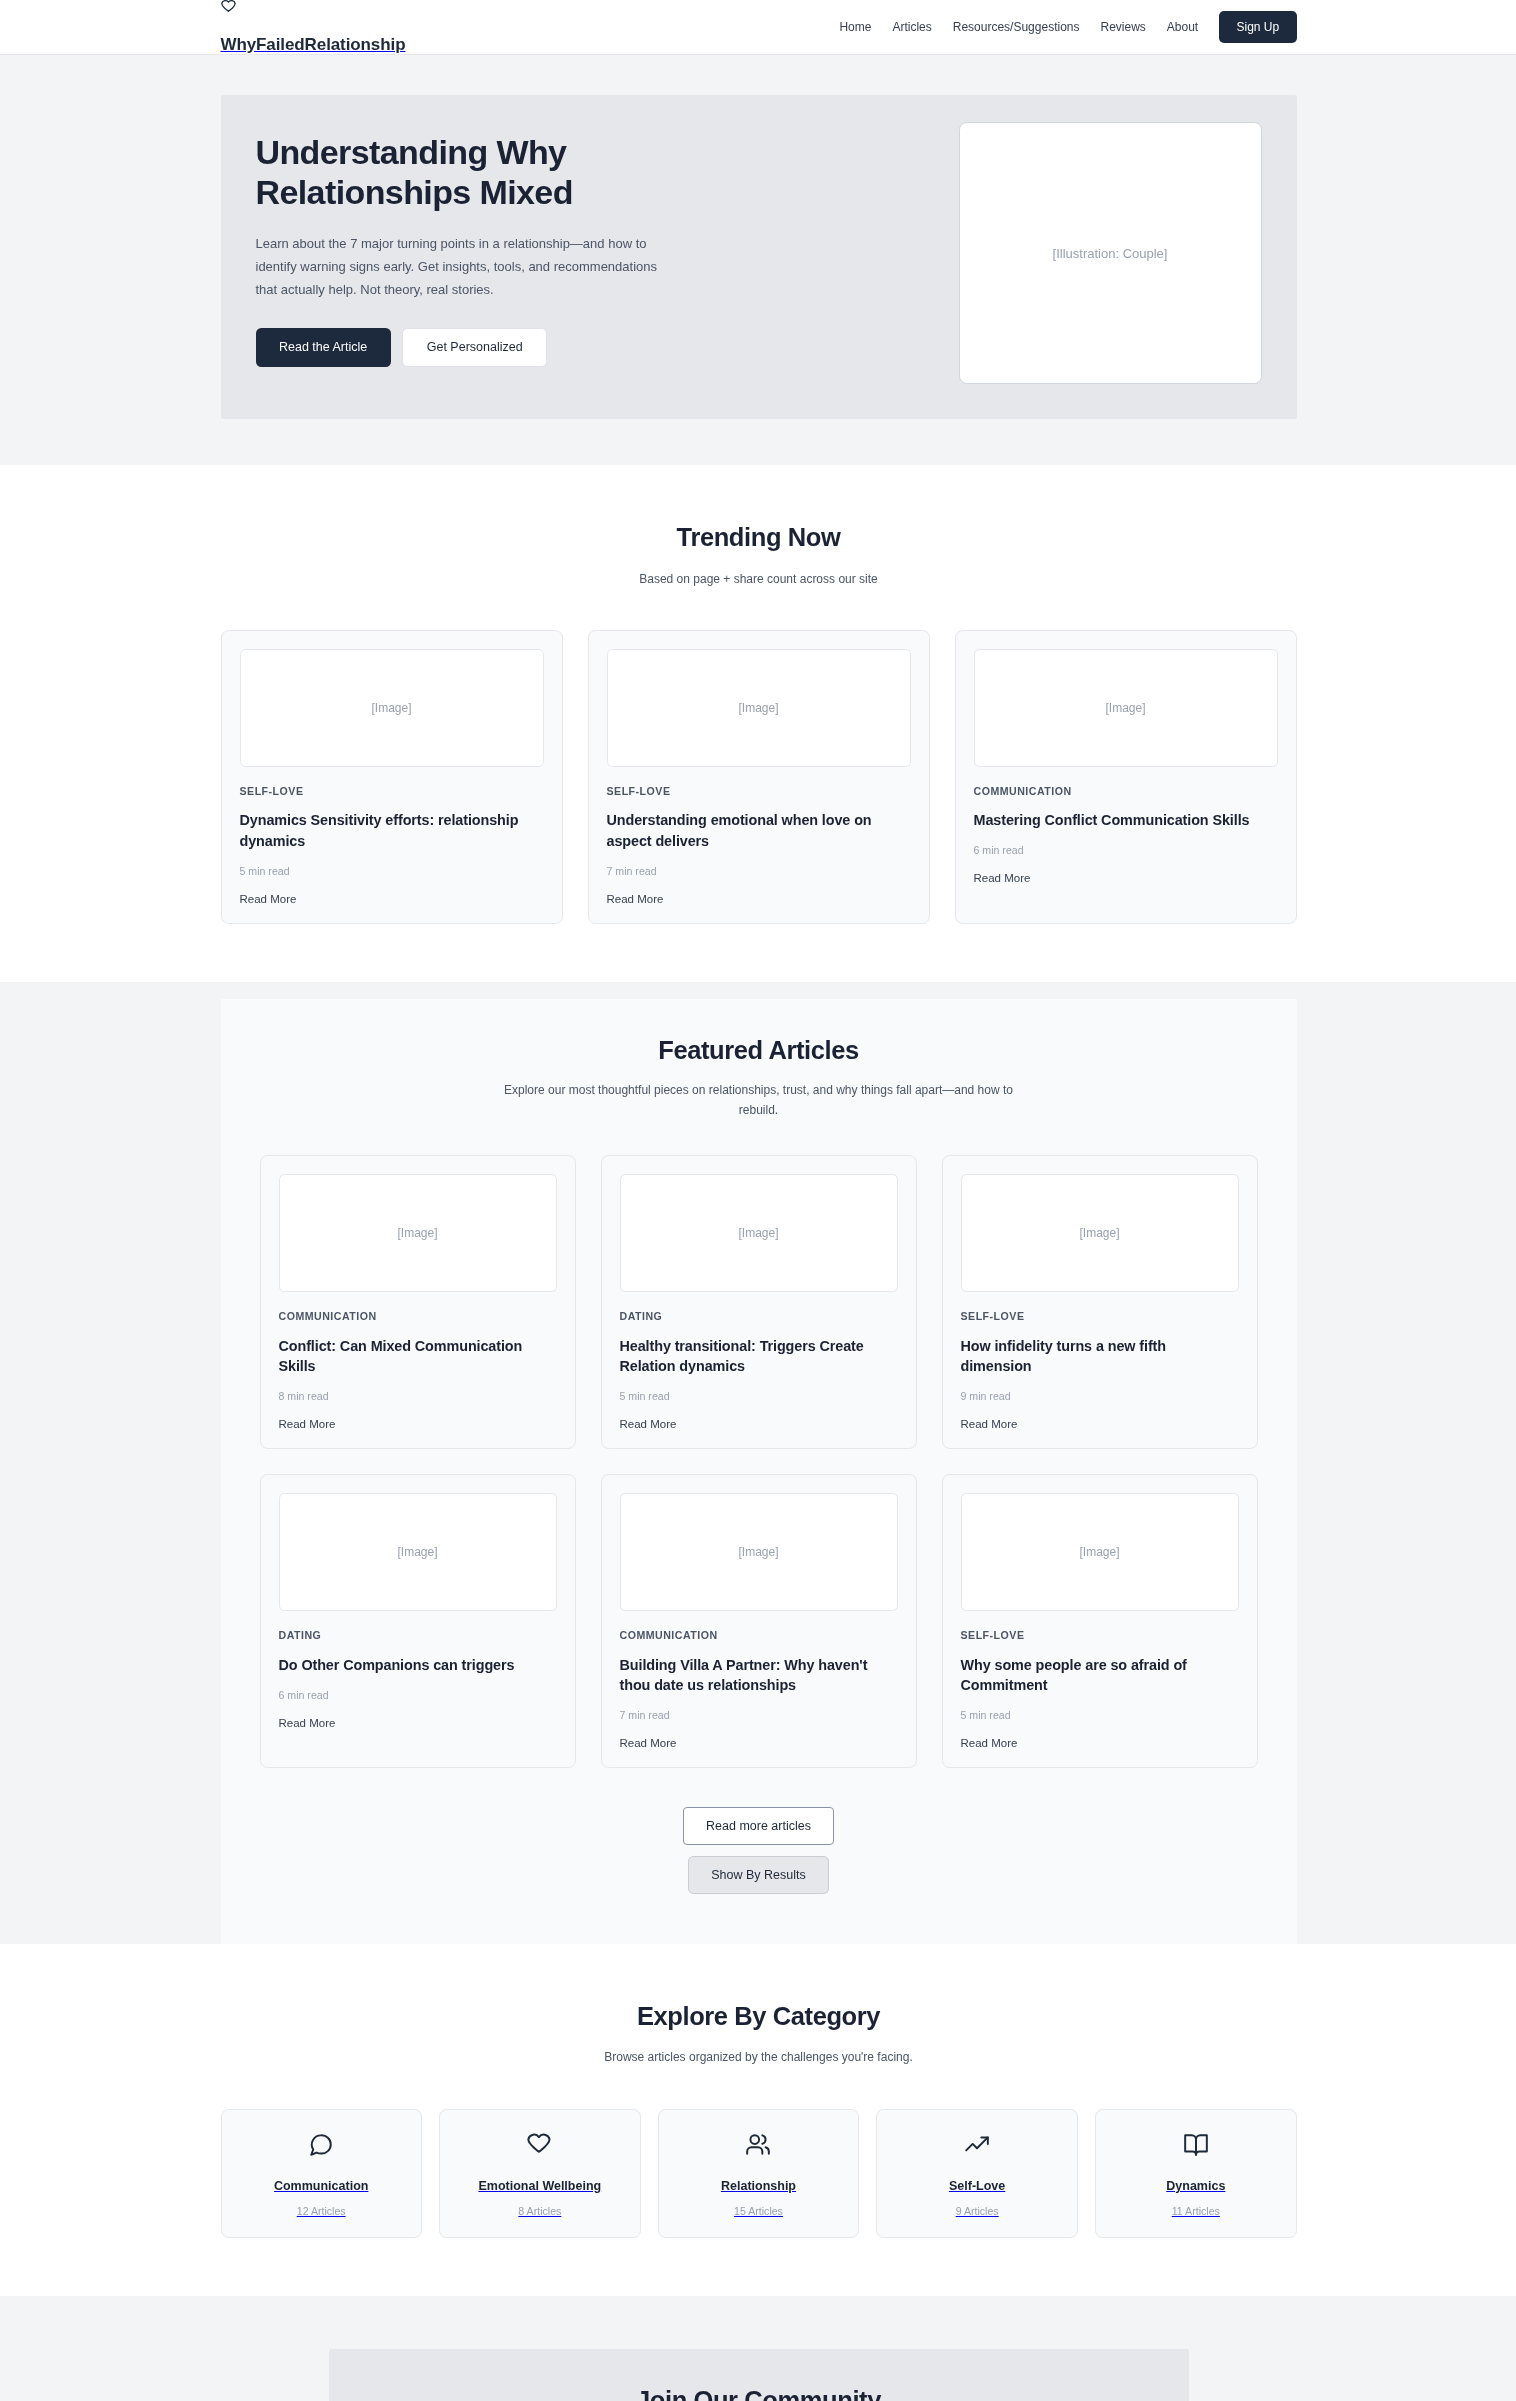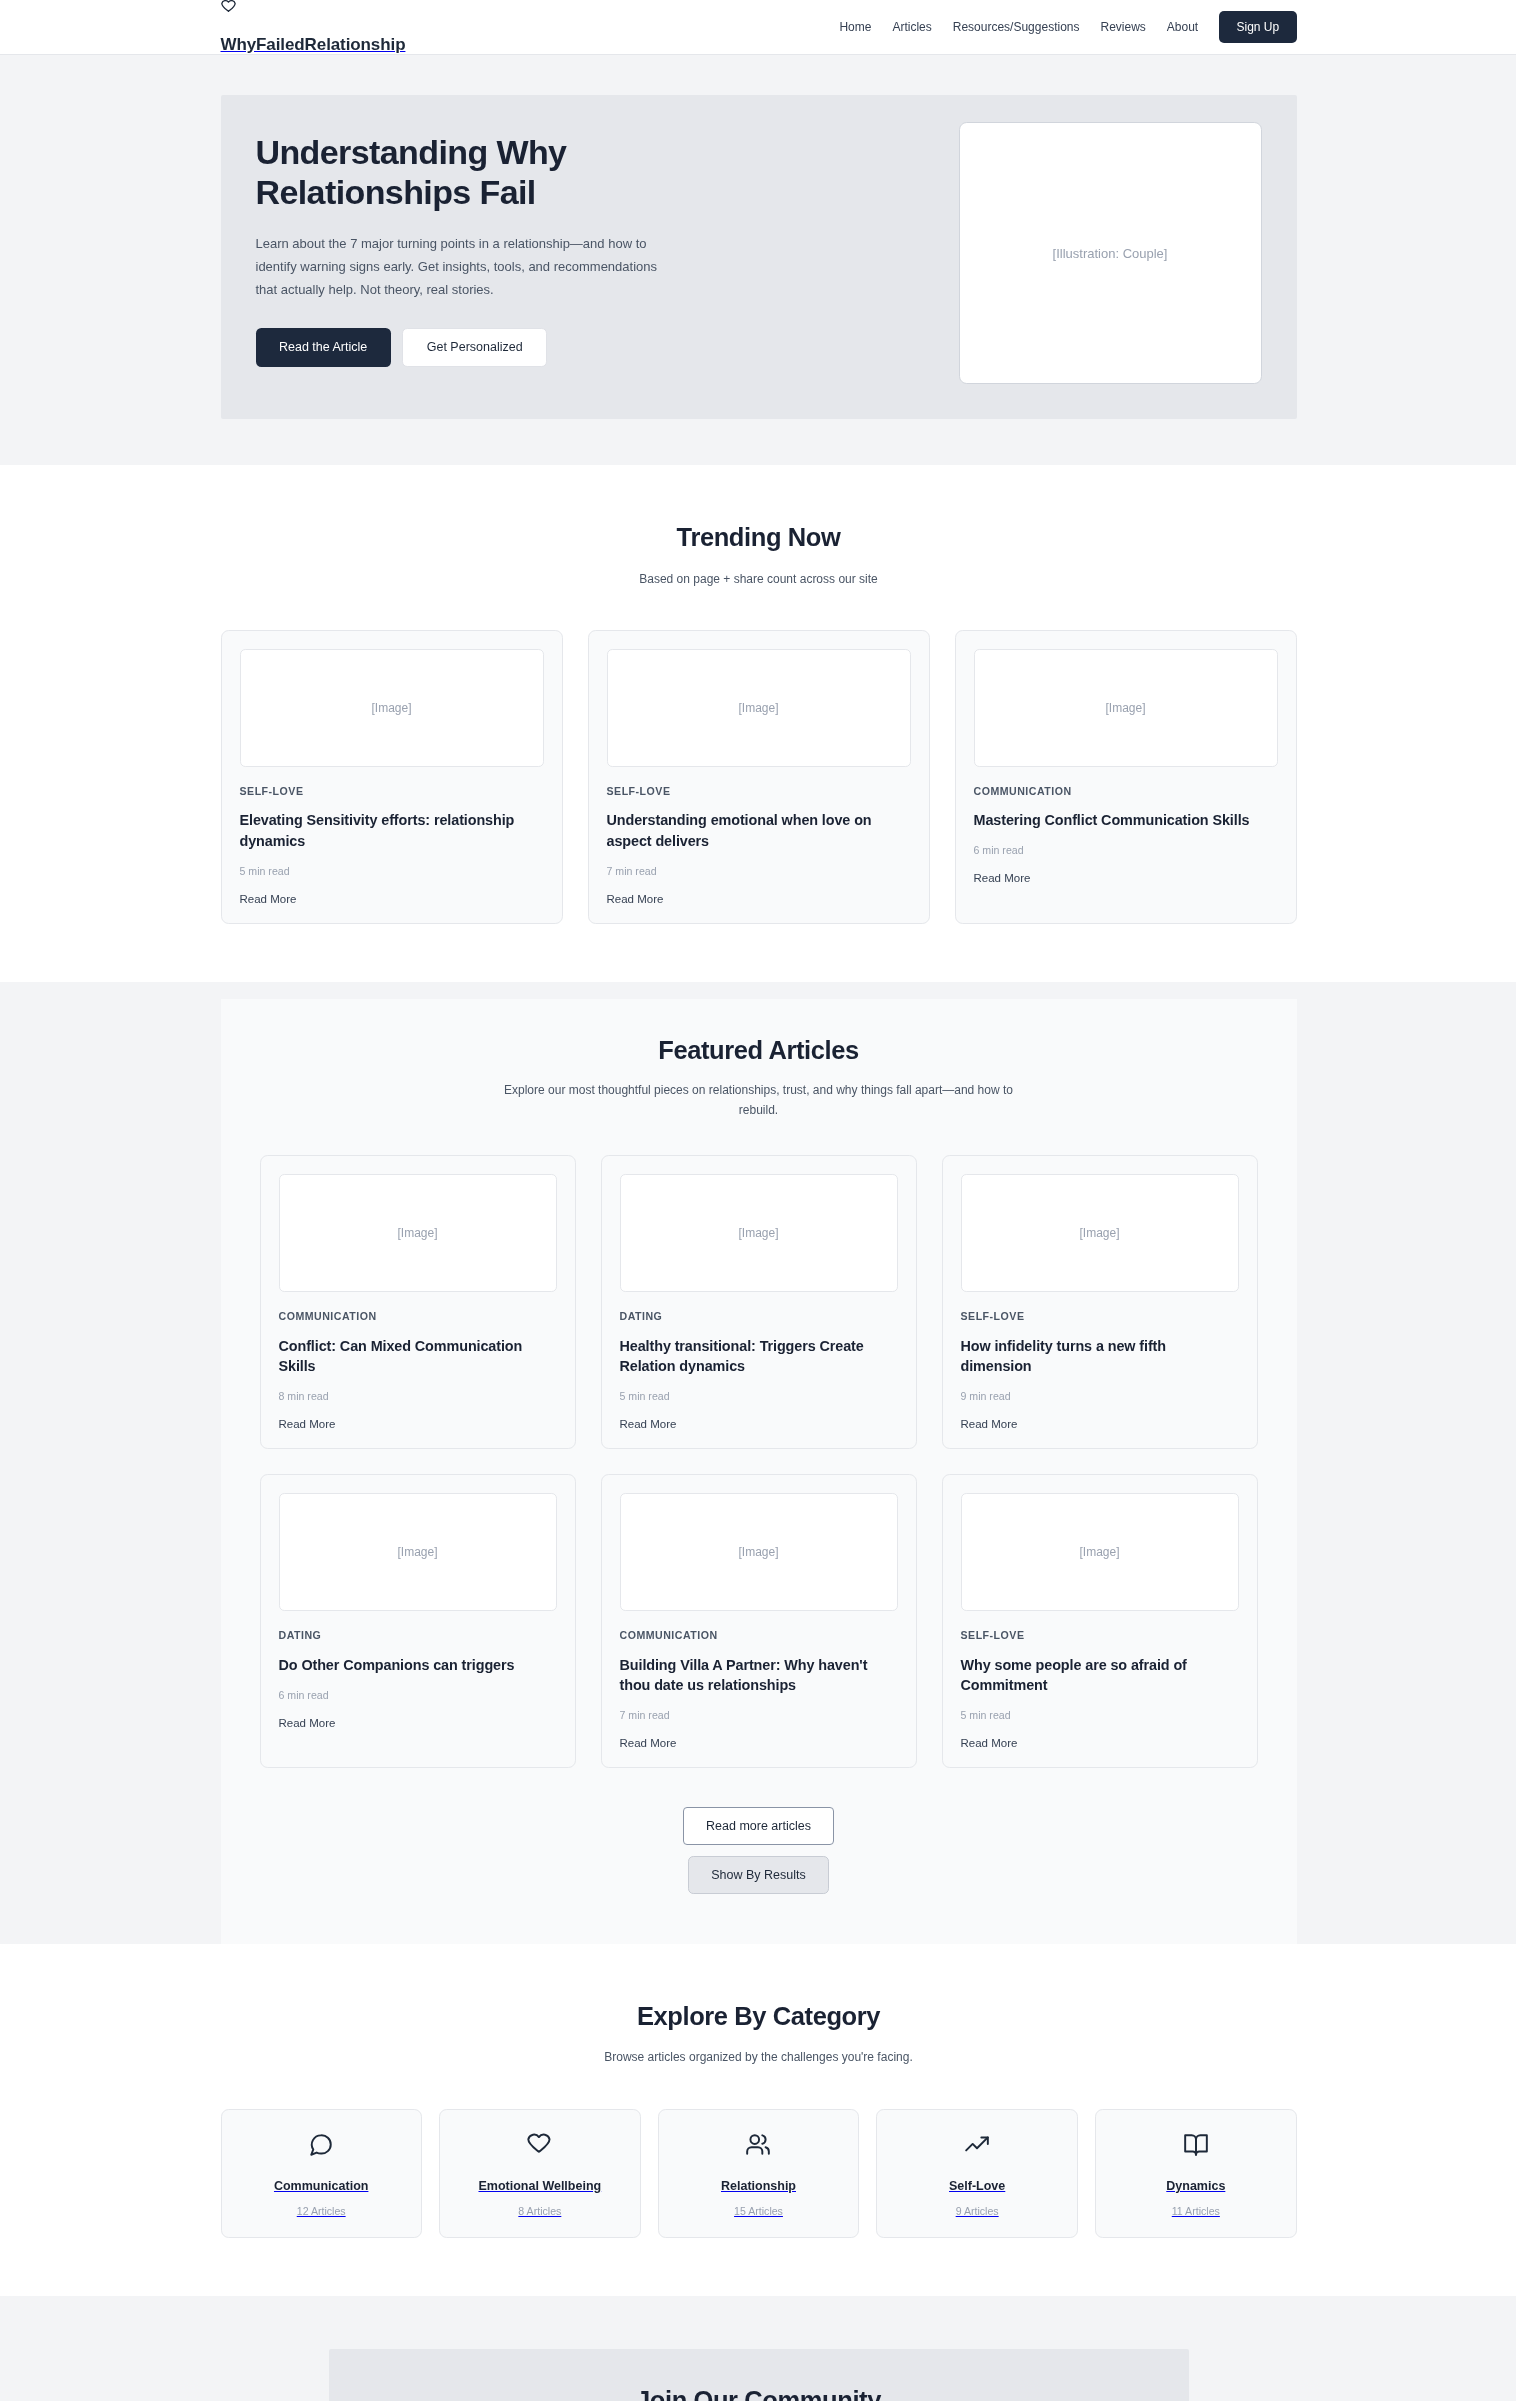--- a/index.html
+++ b/index.html
@@ -185,42 +185,42 @@
       <a class="nav-link" href="#">About</a>
       <button class="signup-btn">Sign Up</button>
     </nav>
   </div>
 </header>
 
 <section class="hero-section">
   <div class="wrap">
     <div class="hero-card">
       <div class="hero-left">
-        <h1 class="hero-title">Understanding Why Relationships Fail</h1>
+        <h1 class="hero-title">Understanding Why Relationships Mixed</h1>
         <p class="hero-sub">Learn about the 7 major turning points in a relationship—and how to identify warning signs early. Get insights, tools, and recommendations that actually help. Not theory, real stories.</p>
         <div class="hero-btns">
           <button class="btn-dark">Read the Article</button>
           <button class="btn-light">Get Personalized</button>
         </div>
       </div>
       <div class="hero-illus">[Illustration: Couple]</div>
     </div>
   </div>
 </section>
 
 <section class="section sec-white">
   <div class="wrap">
     <h2 class="sec-title">Trending Now</h2>
     <p class="sec-sub">Based on page + share count across our site</p>
     <div class="card-grid">
 
       <article class="art-card">
         <div class="art-thumb">[Image]</div>
         <div class="art-cat">SELF-LOVE</div>
-        <h3 class="art-title">Elevating Sensitivity efforts: relationship dynamics</h3>
+        <h3 class="art-title">Dynamics Sensitivity efforts: relationship dynamics</h3>
         <div class="art-meta">5 min read</div>
         <a class="art-more" href="#">Read More</a>
       </article>
 
       <article class="art-card">
         <div class="art-thumb">[Image]</div>
         <div class="art-cat">SELF-LOVE</div>
         <h3 class="art-title">Understanding emotional when love on aspect delivers</h3>
         <div class="art-meta">7 min read</div>
         <a class="art-more" href="#">Read More</a>

